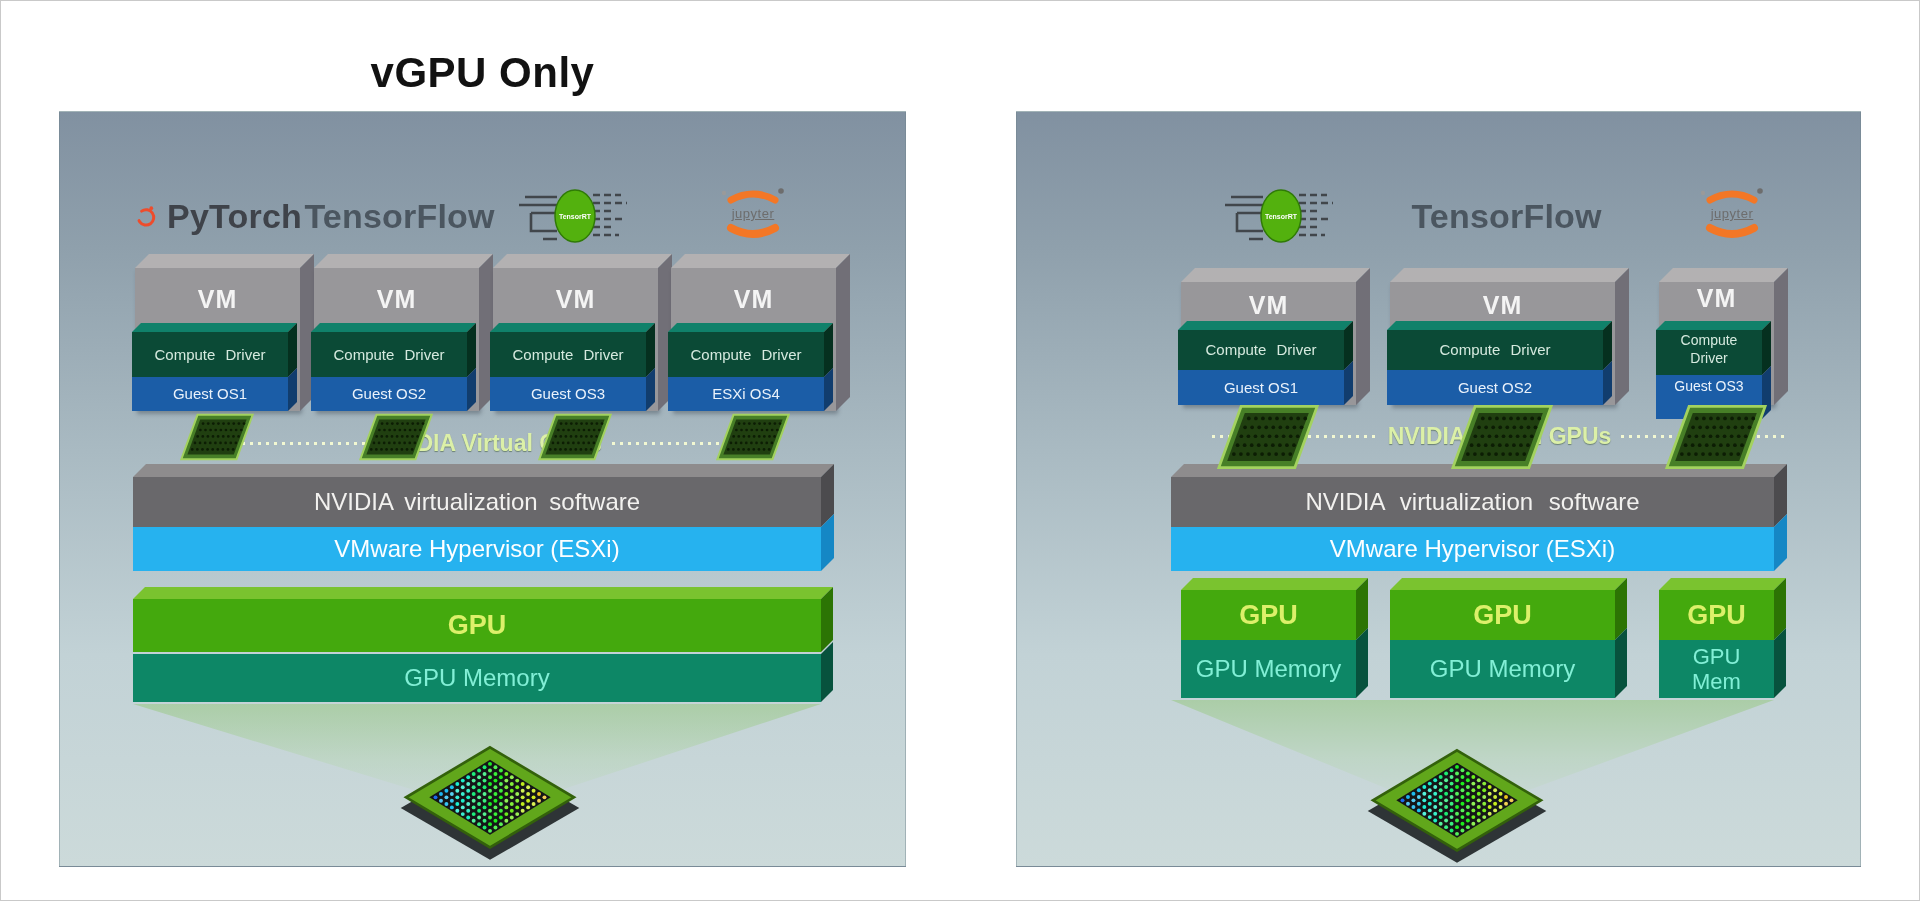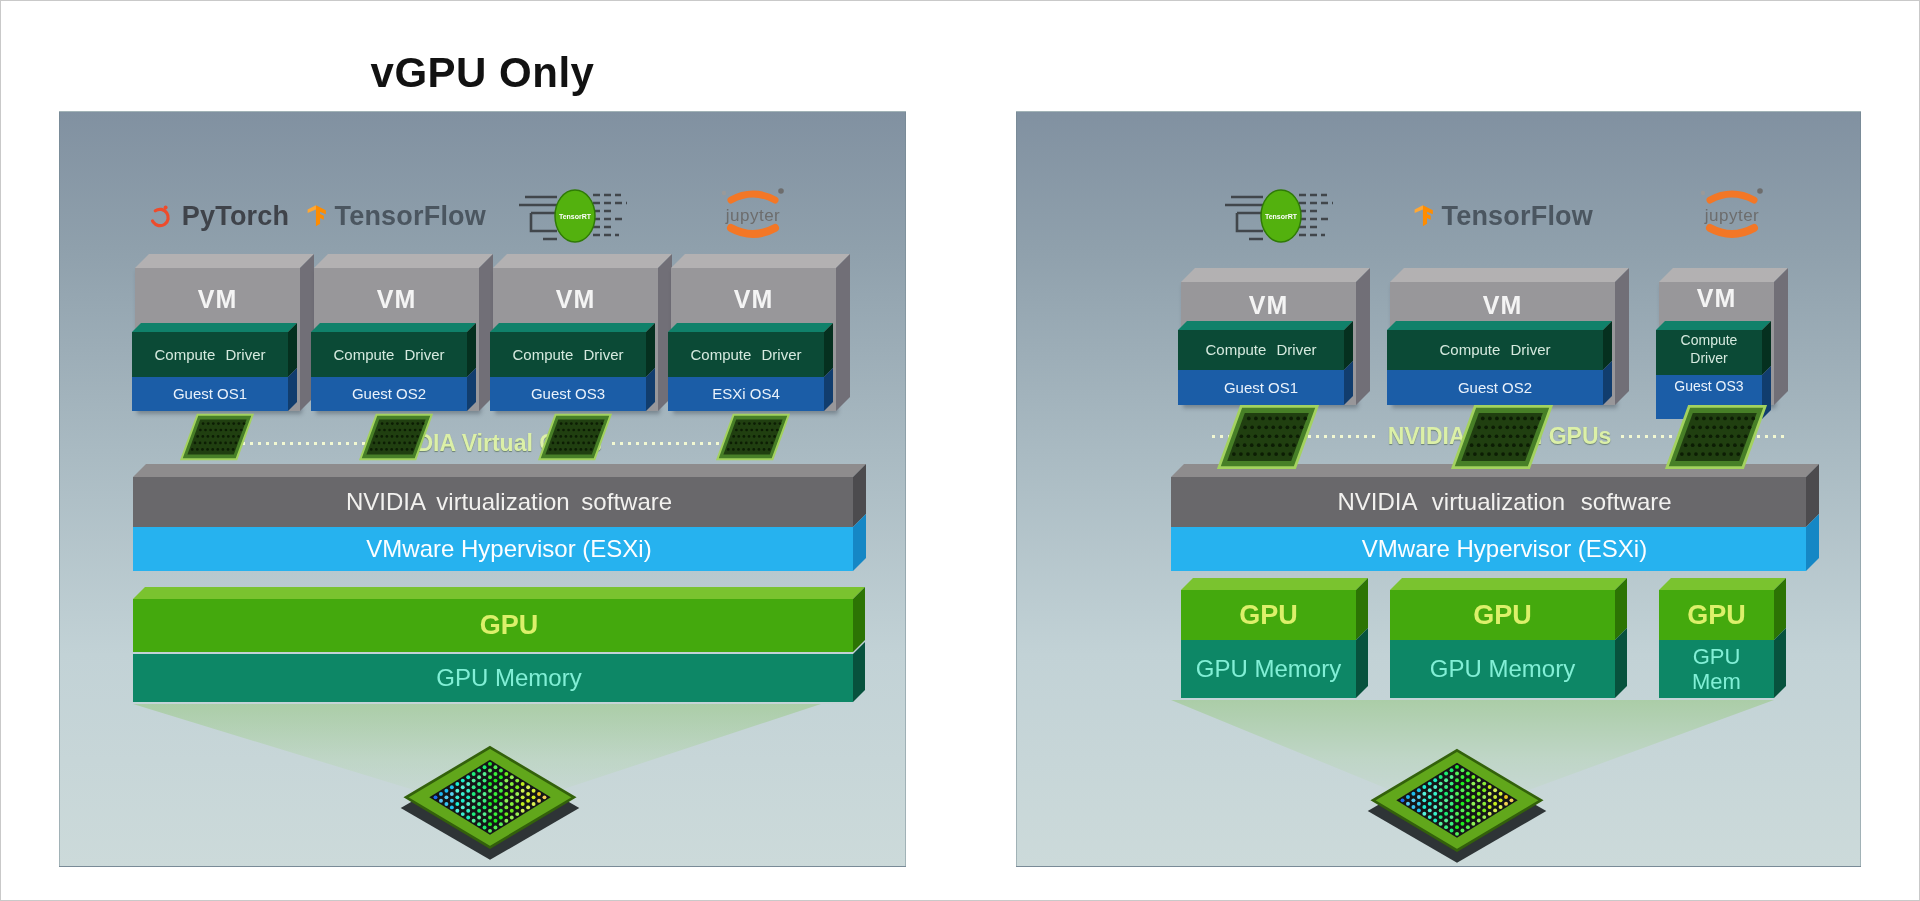--- a/index.html
+++ b/index.html
@@ -13,25 +13,25 @@
   #panel-left{left:58px;width:847px;}
   #panel-right{left:1015px;width:845px;}
 
   
   .f-top,.f-side{position:absolute;}
   .f-top{left:0;width:100%;transform:skewX(-45deg);transform-origin:bottom left;}
   .f-side{left:100%;top:0;height:100%;transform:skewY(-45deg);transform-origin:top left;}
 
   
   .logo{position:absolute;top:72px;height:64px;display:flex;align-items:center;justify-content:center;gap:7px;z-index:3;}
-  .logo-text{font-size:27px;font-weight:600;color:#4b5660;letter-spacing:0.2px;}
+  .logo-text{font-size:34px;font-weight:600;color:#4b5660;letter-spacing:0.2px;}
   .logo-text.dark{color:#3f434a;}
   .jup-wrap{position:relative;width:92px;height:64px;}
   .jup-wrap svg{position:absolute;left:0;top:0;}
-  .jup-text{position:absolute;left:0;top:22px;width:100%;text-align:center;font-size:17px;color:#6d6d6d;letter-spacing:0.5px;}
+  .jup-text{position:absolute;left:0;top:22px;width:100%;text-align:center;font-size:13px;color:#6d6d6d;letter-spacing:0.5px;text-decoration:underline;}
 
   
   .vm{position:absolute;z-index:3;background:#98979a;box-shadow:2px 3px 4px rgba(40,50,60,.35);}
   .vm>.f-top{top:-14px;height:14px;background:#b3b1b2;}
   .vm>.f-side{width:14px;background:#716f77;}
   .vm-label{text-align:center;color:#f4f4f4;font-size:25px;font-weight:600;letter-spacing:1px;}
   .stack{position:absolute;left:-3px;}
   .band{position:relative;text-align:center;}
   .driver{background:#0b4a36;color:#d6eadf;font-size:15px;word-spacing:6px;}
   .driver>.f-top{top:-9px;height:9px;background:#10816a;}
@@ -69,21 +69,21 @@
   #vgpu-row-right{left:195px;width:575px;top:311px;}
 
   
   .chip-mini{position:absolute;z-index:4;}
   .lchip{width:74px;height:50px;top:300px;}
   #lchip1{left:120px;} #lchip2{left:299px;} #lchip3{left:478px;} #lchip4{left:656px;}
   .rchip{width:102px;height:66px;top:292px;}
   #rchip1{left:200px;} #rchip2{left:434px;} #rchip3{left:648px;}
 
   
-  .bar{position:absolute;z-index:3;text-align:center;padding-left:32px;}
+  .bar{position:absolute;z-index:3;text-align:center;}
   .bar-virt{background:#69686b;color:#f2f1ef;font-size:24px;word-spacing:5px;}
   .bar-virt>.f-top{top:-13px;height:13px;background:#8e8c8d;}
   .bar-virt>.f-side{width:13px;background:#4c4b4e;}
   .bar-hyp{background:#26b2ef;color:#fdfeff;font-size:24px;}
   .bar-hyp>.f-side{width:13px;background:#1587c5;}
   #lbar-virt,#lbar-hyp,#lbar-gpu,#lbar-mem{left:73px;width:688px;}
   #lbar-virt{top:365px;height:50px;line-height:50px;}
   #lbar-hyp{top:415px;height:44px;line-height:44px;}
   .bar-gpu{background:#44a90d;color:#dcf06a;font-size:27px;font-weight:700;}
   .bar-gpu>.f-top{top:-12px;height:12px;background:#7ac32f;}

